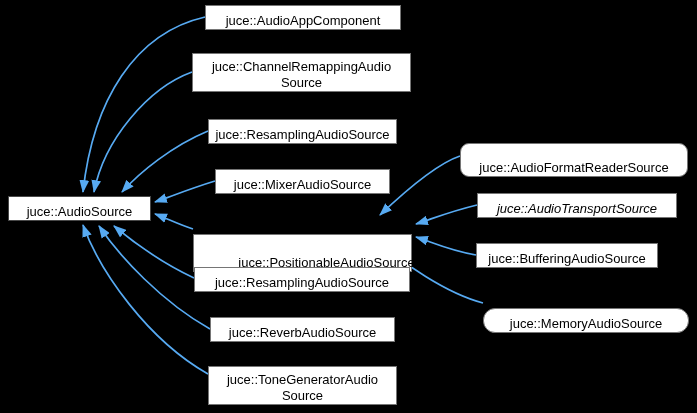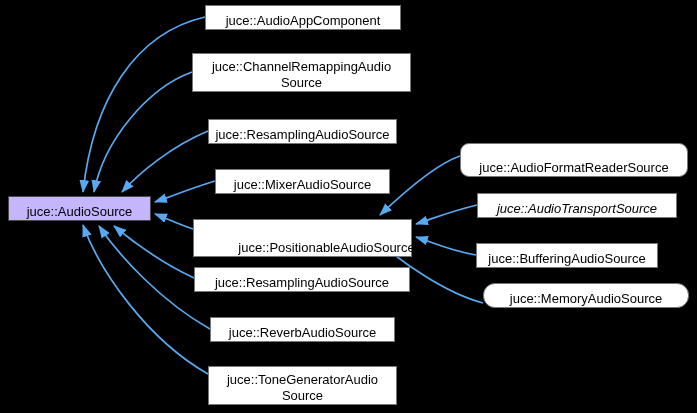--- a/index.html
+++ b/index.html
@@ -28,38 +28,38 @@
     line-height: 16px;
     display: flex;
     flex-direction: column;
     align-items: center;
     justify-content: flex-end;
     text-align: center;
     white-space: nowrap;
     cursor: pointer;
   }
   .node.hl {
-    background: #c4b5fd;
+    background: #ffffff;
     border-color: #484848;
     cursor: default;
   }
   
   .n-audio-source        { left:   8px; top: 196px; width: 143px; height: 25px; }
   .n-audio-app           { left: 205px; top:   5px; width: 196px; height: 25px; }
   .n-channel-remap       { left: 192px; top:  53px; width: 219px; height: 39px; }
   .n-iir-filter          { left: 208px; top: 119px; width: 189px; height: 25px; }
   .n-mixer               { left: 215px; top: 169px; width: 175px; height: 25px; }
-  .n-positionable        { left: 193px; top: 219px; width: 219px; height: 38px; padding-left: 48px; }
+  .n-positionable        { left: 193px; top: 234px; width: 219px; height: 38px; padding-left: 48px; }
   .n-resampling          { left: 194px; top: 267px; width: 216px; height: 25px; }
   .n-reverb              { left: 210px; top: 317px; width: 185px; height: 25px; }
   .n-tone-generator      { left: 208px; top: 366px; width: 189px; height: 39px; }
   .n-format-reader       { left: 460px; top: 143px; width: 228px; height: 34px; border-radius: 9px; }
   .n-transport           { left: 477px; top: 193px; width: 200px; height: 25px; font-style: italic; }
   .n-buffering           { left: 476px; top: 243px; width: 182px; height: 25px; }
-  .n-memory              { left: 483px; top: 283px; width: 206px; height: 25px; border-radius: 12px; }
+  .n-memory              { left: 483px; top: 308px; width: 206px; height: 25px; border-radius: 12px; }
 </style>
 </head>
 <body>
 
 <div class="diagram">
 
   <svg class="edges" viewBox="0 0 697 413" xmlns="http://www.w3.org/2000/svg">
     <defs>
       <marker id="arrow" viewBox="0 0 12 9" refX="11" refY="4.5" markerWidth="13" markerHeight="10" orient="auto" markerUnits="userSpaceOnUse">
         <path d="M0,0 L12,4.5 L0,9 z" fill="#57aaf2"></path>

